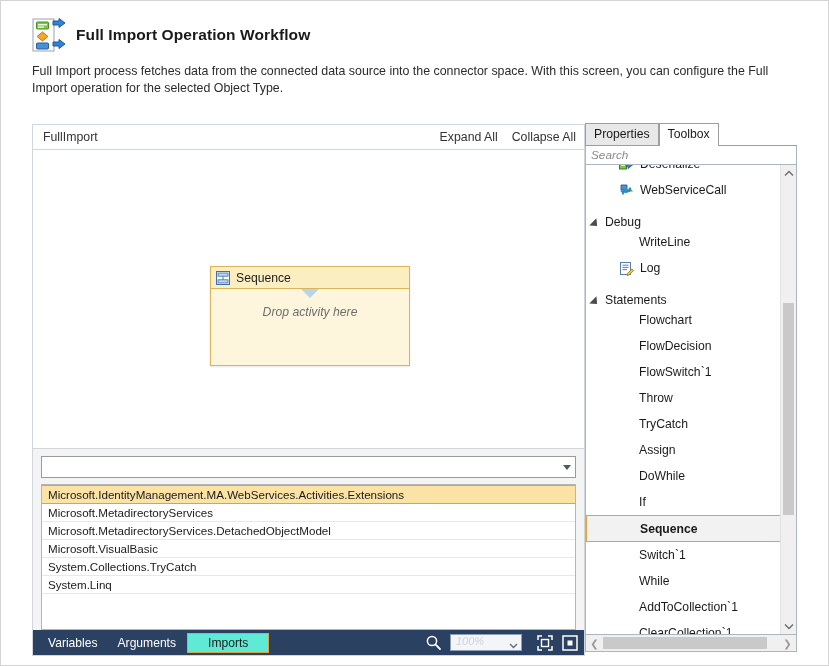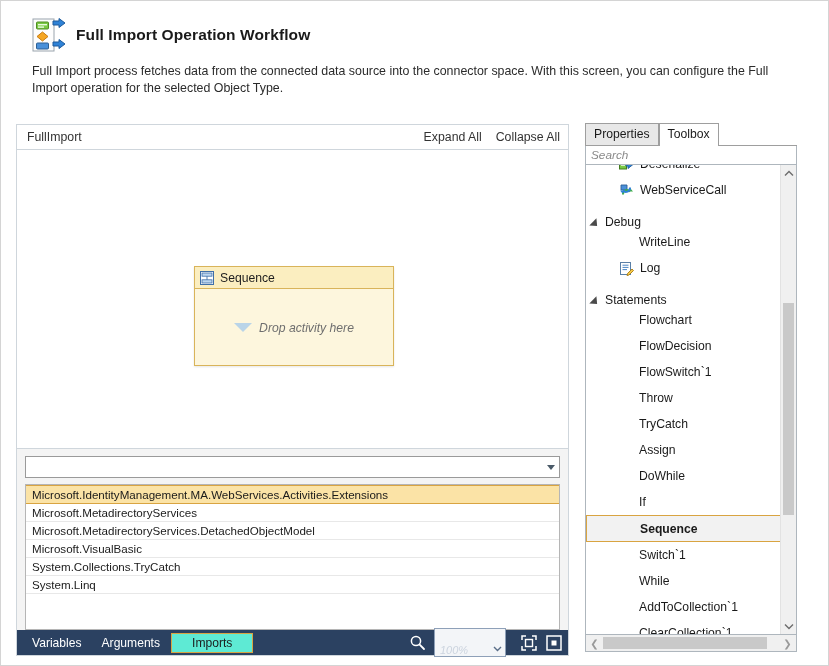--- a/index.html
+++ b/index.html
@@ -28,21 +28,21 @@
     font-size: 15.5px; font-weight: bold; color: #1a1a1a;
     letter-spacing: .1px; white-space: nowrap;
   }
   .page-desc {
     position: absolute; left: 31px; top: 62px; width: 760px;
     font-size: 12.4px; color: #2b2b2b; line-height: 17px;
   }
 
   
   .designer {
-    position: absolute; left: 15px; top: 123px;
+    position: absolute; left: 31px; top: 123px;
     width: 553px; height: 532px;
     background: #ffffff;
     border: 1px solid #cfd6dc;
     display: flex; flex-direction: column;
   }
   .designer-topbar {
     height: 25px; flex: none;
     display: flex; align-items: center;
     border-bottom: 1px solid #cfd6dc;
     padding: 0 8px 0 10px;
@@ -69,22 +69,22 @@
   }
   .seq-head {
     height: 22px; display: flex; align-items: center; gap: 6px;
     padding-left: 5px;
     background: #fbeec0;
     border-bottom: 1px solid #d9b45a;
   }
   .seq-ico { width: 14px; height: 14px; flex: none; }
   .seq-title { font-size: 12.2px; color: #1d1d1d; }
   .seq-body {
-    height: 77px; display: flex; 
-    align-items: center; justify-content: center; gap: 7px;
+    height: 77px; display: flex; flex-direction: column;
+    align-items: center; gap: 7px;
   }
   .drop-tri {
     width: 0; height: 0;
     border-left: 9px solid transparent;
     border-right: 9px solid transparent;
     border-top: 9px solid #b9d4e8;
   }
   .drop-text {
     font-size: 12.2px; font-style: italic; color: #6e6e6e;
   }
@@ -142,22 +142,22 @@
     padding: 3px 9px; cursor: pointer; white-space: nowrap;
   }
   .sb-tab.active {
     background: #5eead4; color: #1c1c1c;
     border: 1px solid #d9a441;
     padding: 2px 20px;
   }
   .sb-spacer { flex: 1; }
   .sb-search { width: 17px; height: 17px; margin-right: 8px; }
   .zoom-combo {
-    width: 72px; height: 29px; background: #f3f5f8;
-    display: flex; align-items: flex-end;
+    width: 72px; height: 17px; background: #f3f5f8;
+    display: flex; align-items: flex-start;
     padding: 0 3px 0 5px; margin-right: 8px;
     border: 1px solid #8ea0b8;
     font-style: italic;
   }
   .zoom-val {
     flex: 1; font-size: 11px; color: #ccd4df;
   }
   .zbtn {
     width: 20px; height: 19px; margin-left: 5px;
     display: flex; align-items: center; justify-content: center;

